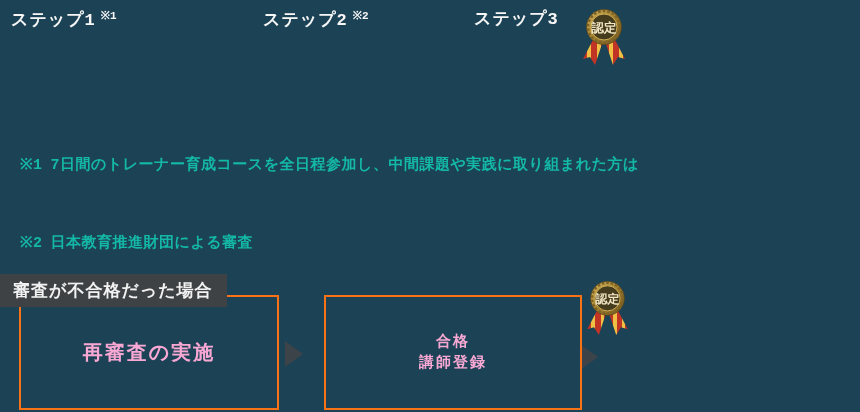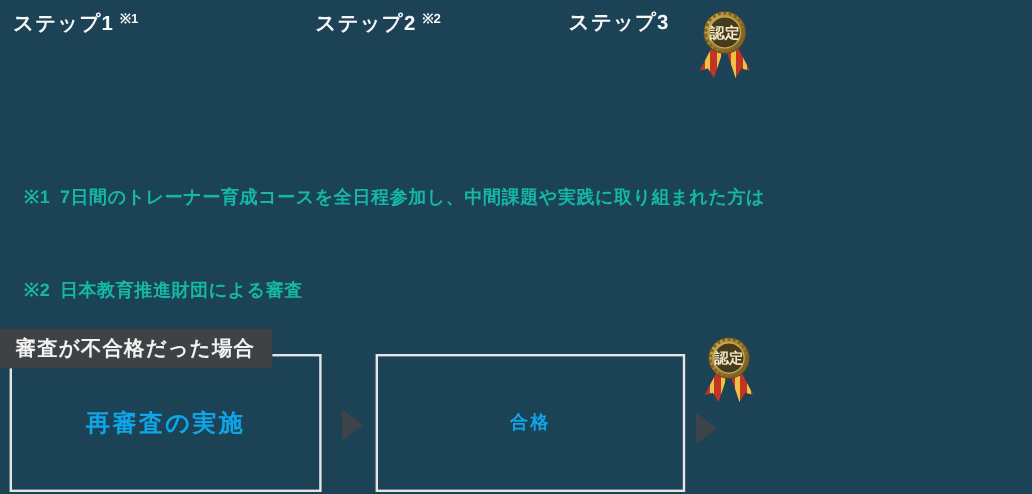--- a/index.html
+++ b/index.html
@@ -1,19 +1,19 @@
 <!DOCTYPE html>
 <html><head>
 <meta charset="utf-8">
 <style>
   html,body{margin:0;padding:0;background:#1c4255;}
   .canvas{
     position:relative;width:684px;height:412px;overflow:hidden;
     background:#1c4255;
-    font-family:Liberation Sans, sans-serif;
+    font-family:Liberation Mono, monospace;
   }
   .step-label{
     position:absolute;top:7px;color:#f7f7f7;font-weight:bold;
     font-size:17px;letter-spacing:1px;white-space:nowrap;
   }
   .step-label .note-ref{font-size:11px;margin-left:5px;vertical-align:6px;letter-spacing:0;}
   .step1{left:11px;}
   .step2{left:263px;text-align:right;}
   .step3{left:434px;margin-left:40px;}
   .note-line{
@@ -24,22 +24,22 @@
   .note1-l2{left:46px;top:179px;}
   .note2-l1{left:20px;top:211px;margin-top:20px;}
   .note-line .marker{margin-right:8px;}
   .fail-label{
     position:absolute;left:0;top:274px;height:33px;box-sizing:border-box;
     background:#3f4245;color:#f2f2f2;font-weight:bold;font-size:17px;
     padding:5px 14px 0 13px;letter-spacing:1px;white-space:nowrap;z-index:2;
   }
   .flow-box{
     position:absolute;top:295px;height:115px;box-sizing:border-box;
-    border:2px solid #e5e5e5;display:flex;align-items:center;justify-content:center;
-    text-align:center;color:#0ea5e9;font-weight:bold;z-index:1;
+    border:2px solid #f97316;display:flex;align-items:center;justify-content:center;
+    text-align:center;color:#f9a8d4;font-weight:bold;z-index:1;margin-left:11px;
   }
   .box-resurvey{left:8px;width:260px;font-size:20px;letter-spacing:2px;}
   .box-pass{left:313px;width:258px;font-size:15px;line-height:21px;letter-spacing:2px;text-align:center;}
   .arrow{
     position:absolute;width:0;height:0;
     border-top:13px solid transparent;border-bottom:13px solid transparent;
     border-left:18px solid #3c444a;
   }
   .arrow1{left:285px;top:341px;}
   .arrow2{left:580px;top:344px;}
@@ -101,20 +101,21 @@
 
   <div class="flow-box box-resurvey">
     <span>再審査の実施</span>
   </div>
 
   <div class="arrow arrow1"></div>
 
   <div class="flow-box box-pass">
     <span>
       <span>合格</span><br>
+      <span>講師登録</span>
     </span>
   </div>
 
   <div class="arrow arrow2"></div>
 
   <svg class="badge badge2" width="47" height="56" viewBox="0 0 48 58">
     <defs>
       <linearGradient id="gold2" x1="0" y1="0" x2="1" y2="1">
         <stop offset="0" stop-color="#d9b85c"></stop>
         <stop offset="0.5" stop-color="#a07f2f"></stop>

